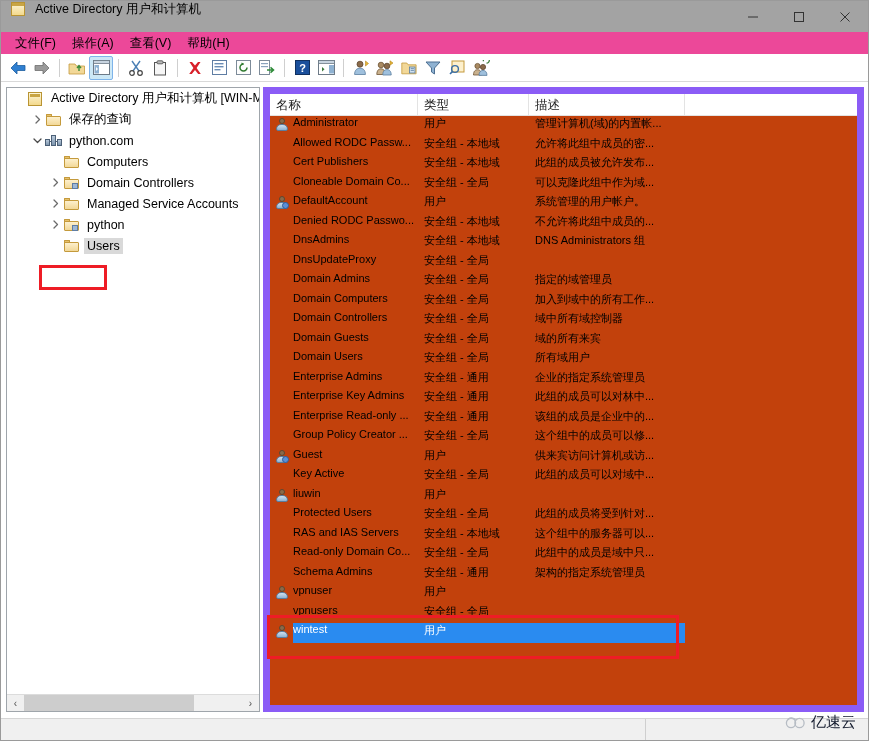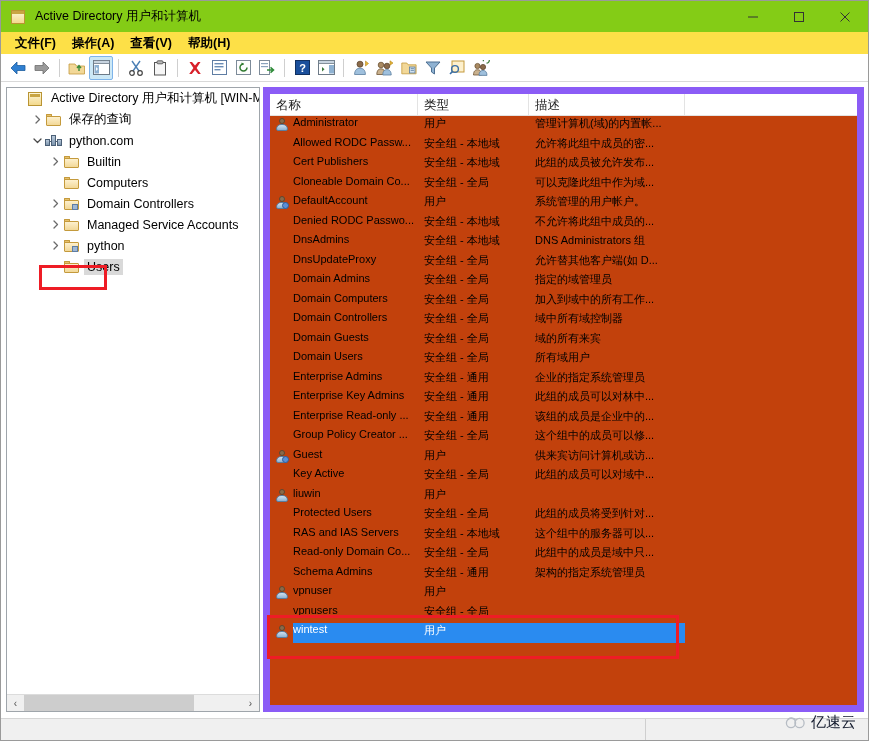--- a/index.html
+++ b/index.html
@@ -22,23 +22,23 @@
     border: 1px solid #9a9a9a;
     box-sizing: border-box;
   }
 
   
   .titlebar {
     position: absolute;
     top: 0; left: 0;
     width: 100%;
     height: 31px;
-    background: #84cc16;
-    display: flex;
-    align-items: center;
+    background: #a3a3a3;
+    display: flex;
+    align-items: flex-start;
   }
   .title-icon {
     width: 16px; height: 16px;
     margin-left: 9px;
     margin-right: 9px;
     position: relative;
     flex: 0 0 auto;
   }
   .title-icon .mmc-box {
     position: absolute;
@@ -76,26 +76,25 @@
     line-height: 1;
   }
   .win-btn svg { display: block; }
 
   
   .menubar {
     position: absolute;
     top: 31px; left: 0;
     width: 100%;
     height: 22px;
-    background: #fde047;
+    background: #ec4899;
     display: flex;
     align-items: center;
     padding-left: 6px;
     box-sizing: border-box;
-    font-weight: bold;
   }
   .menu-item {
     font-size: 12.5px;
     color: #000;
     padding: 2px 8px;
     white-space: nowrap;
     cursor: default;
   }
 
   
@@ -696,34 +695,20 @@
             <span class="ic-domain">
               <span class="d-line"></span>
               <span class="d-b d1"></span>
               <span class="d-b d2"></span>
               <span class="d-b d3"></span>
             </span>
           </span>
           <span class="tree-label"><span class="tree-label-bg">python.com</span></span>
         </div>
         <div class="tree-row" style="padding-left: 40px;">
-          <span class="tw-chev">
-            <svg width="9" height="9" viewBox="0 0 9 9">
-              <path d="M3 1 L6.5 4.5 L3 8" fill="none" stroke="#6b6b6b" stroke-width="1.3" stroke-linecap="round" stroke-linejoin="round"></path>
-            </svg>
-          </span>
-          <span class="tree-icon">
-            <span class="ic-folder">
-              <span class="tab"></span>
-              <span class="body"></span>
-            </span>
-          </span>
-          <span class="tree-label"><span class="tree-label-bg">Builtin</span></span>
-        </div>
-        <div class="tree-row" style="padding-left: 40px;">
           <span class="tw-chev"></span>
           <span class="tree-icon">
             <span class="ic-folder">
               <span class="tab"></span>
               <span class="body"></span>
             </span>
           </span>
           <span class="tree-label"><span class="tree-label-bg">Computers</span></span>
         </div>
         <div class="tree-row" style="padding-left: 40px;">
@@ -847,21 +832,20 @@
         <div class="list-row">
           <span class="lr-icon"><span class="ic-group"><span class="p2"><span class="head"></span><span class="body"></span></span><span class="p1"><span class="head"></span><span class="body"></span></span></span></span>
           <span class="lr-name">DnsAdmins</span>
           <span class="lr-type">安全组 - 本地域</span>
           <span class="lr-desc">DNS Administrators 组</span>
         </div>
         <div class="list-row">
           <span class="lr-icon"><span class="ic-group"><span class="p2"><span class="head"></span><span class="body"></span></span><span class="p1"><span class="head"></span><span class="body"></span></span></span></span>
           <span class="lr-name">DnsUpdateProxy</span>
           <span class="lr-type">安全组 - 全局</span>
-          <span class="lr-desc">允许替其他客户端(如 D...</span>
         </div>
         <div class="list-row">
           <span class="lr-icon"><span class="ic-group"><span class="p2"><span class="head"></span><span class="body"></span></span><span class="p1"><span class="head"></span><span class="body"></span></span></span></span>
           <span class="lr-name">Domain Admins</span>
           <span class="lr-type">安全组 - 全局</span>
           <span class="lr-desc">指定的域管理员</span>
         </div>
         <div class="list-row">
           <span class="lr-icon"><span class="ic-group"><span class="p2"><span class="head"></span><span class="body"></span></span><span class="p1"><span class="head"></span><span class="body"></span></span></span></span>
           <span class="lr-name">Domain Computers</span>

